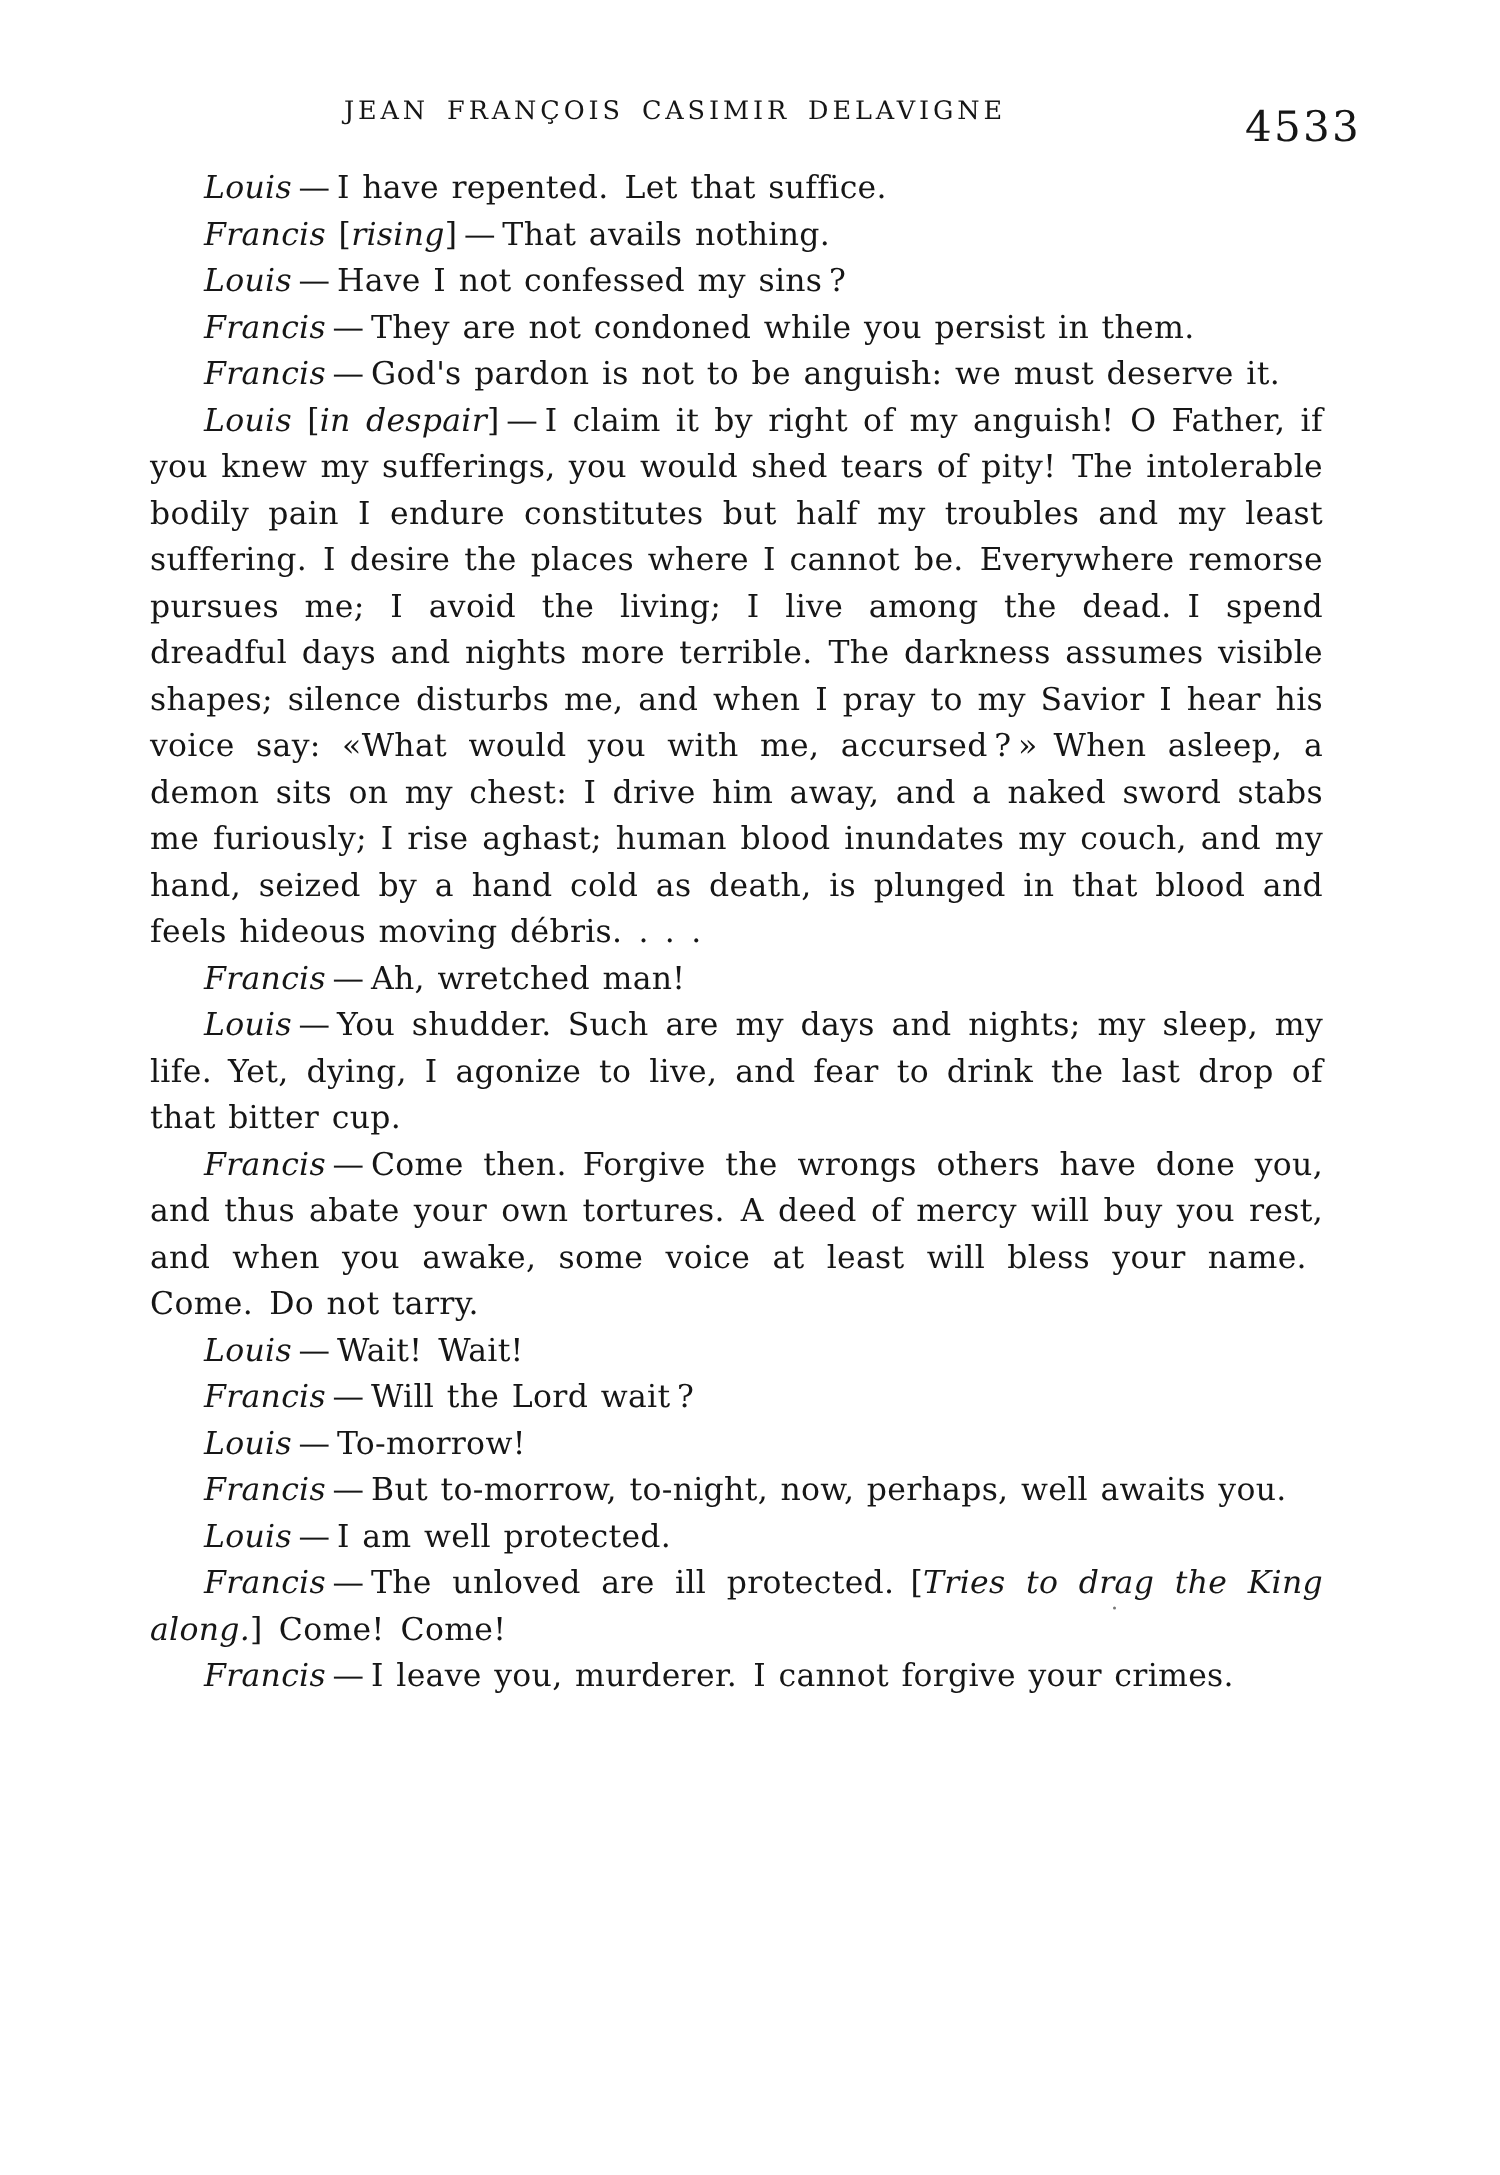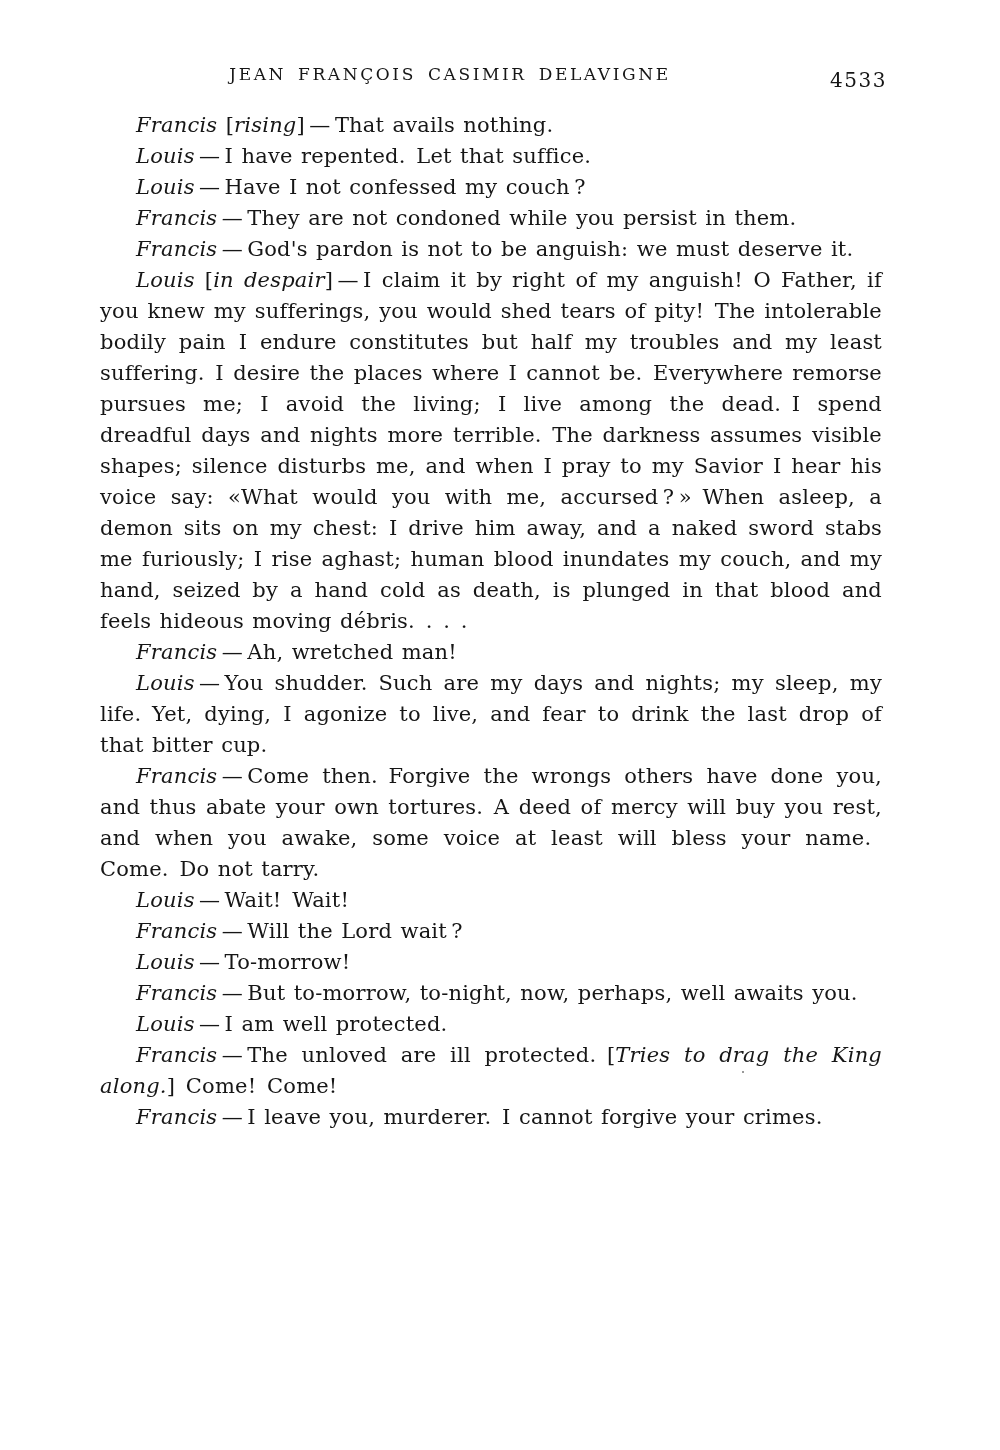--- a/index.html
+++ b/index.html
@@ -25,21 +25,21 @@
     top:64px;left:100px;width:700px;
     text-align:center;
     font-size:17px;
     letter-spacing:2.6px;
     word-spacing:4px;
     white-space:nowrap;
   }
   .page-number{
     position:absolute;
     top:68px;left:830px;
-    font-size:20px;
+    font-size:28px;
     letter-spacing:1.5px;
   }
   .text-block{
     position:absolute;
     top:110px;left:100px;width:782px;
     font-size:21px;
     line-height:31px;
     text-align:justify;
     word-spacing:1.5px;
     letter-spacing:0.2px;
@@ -67,23 +67,23 @@
 </head>
 <body>
 
 <div class="page">
 
   <div class="running-title">JEAN FRANÇOIS CASIMIR DELAVIGNE</div>
 
   <div class="page-number">4533</div>
 
   <main class="text-block">
+      <p><span class="it">Louis</span><span> — I have repented. Let that suffice.</span></p>
       <p><span class="it">Francis</span><span> [</span><span class="it">rising</span><span>] — That avails nothing.</span></p>
-      <p><span class="it">Louis</span><span> — I have repented. Let that suffice.</span></p>
-      <p><span class="it">Louis</span><span> — Have I not confessed my couch ?</span></p>
+      <p><span class="it">Louis</span><span> — Have I not confessed my sins ?</span></p>
       <p><span class="it">Francis</span><span> — They are not condoned while you persist in them.</span></p>
       <p><span class="it">Francis</span><span> — God's pardon is not to be anguish: we must deserve it.</span></p>
       <p><span class="it">Louis</span><span> [</span><span class="it">in despair</span><span>] — I claim it by right of my anguish! O Father, if you knew my sufferings, you would shed tears of pity! The intolerable bodily pain I endure constitutes but half my troubles and my least suffering. I desire the places where I cannot be. Everywhere remorse pursues me; I avoid the living; I live among the dead. I spend dreadful days and nights more terrible. The darkness assumes visible shapes; silence disturbs me, and when I pray to my Savior I hear his voice say: «What would you with me, accursed ? » When asleep, a demon sits on my chest: I drive him away, and a naked sword stabs me furiously; I rise aghast; human blood inundates my couch, and my hand, seized by a hand cold as death, is plunged in that blood and feels hideous moving débris. . . .</span></p>
       <p><span class="it">Francis</span><span> — Ah, wretched man!</span></p>
       <p><span class="it">Louis</span><span> — You shudder. Such are my days and nights; my sleep, my life. Yet, dying, I agonize to live, and fear to drink the last drop of that bitter cup.</span></p>
       <p><span class="it">Francis</span><span> — Come then. Forgive the wrongs others have done you, and thus abate your own tortures. A deed of mercy will buy you rest, and when you awake, some voice at least will bless your name. Come. Do not tarry.</span></p>
       <p><span class="it">Louis</span><span> — Wait! Wait!</span></p>
       <p><span class="it">Francis</span><span> — Will the Lord wait ?</span></p>
       <p><span class="it">Louis</span><span> — To-morrow!</span></p>
       <p><span class="it">Francis</span><span> — But to-morrow, to-night, now, perhaps, well awaits you.</span></p>

